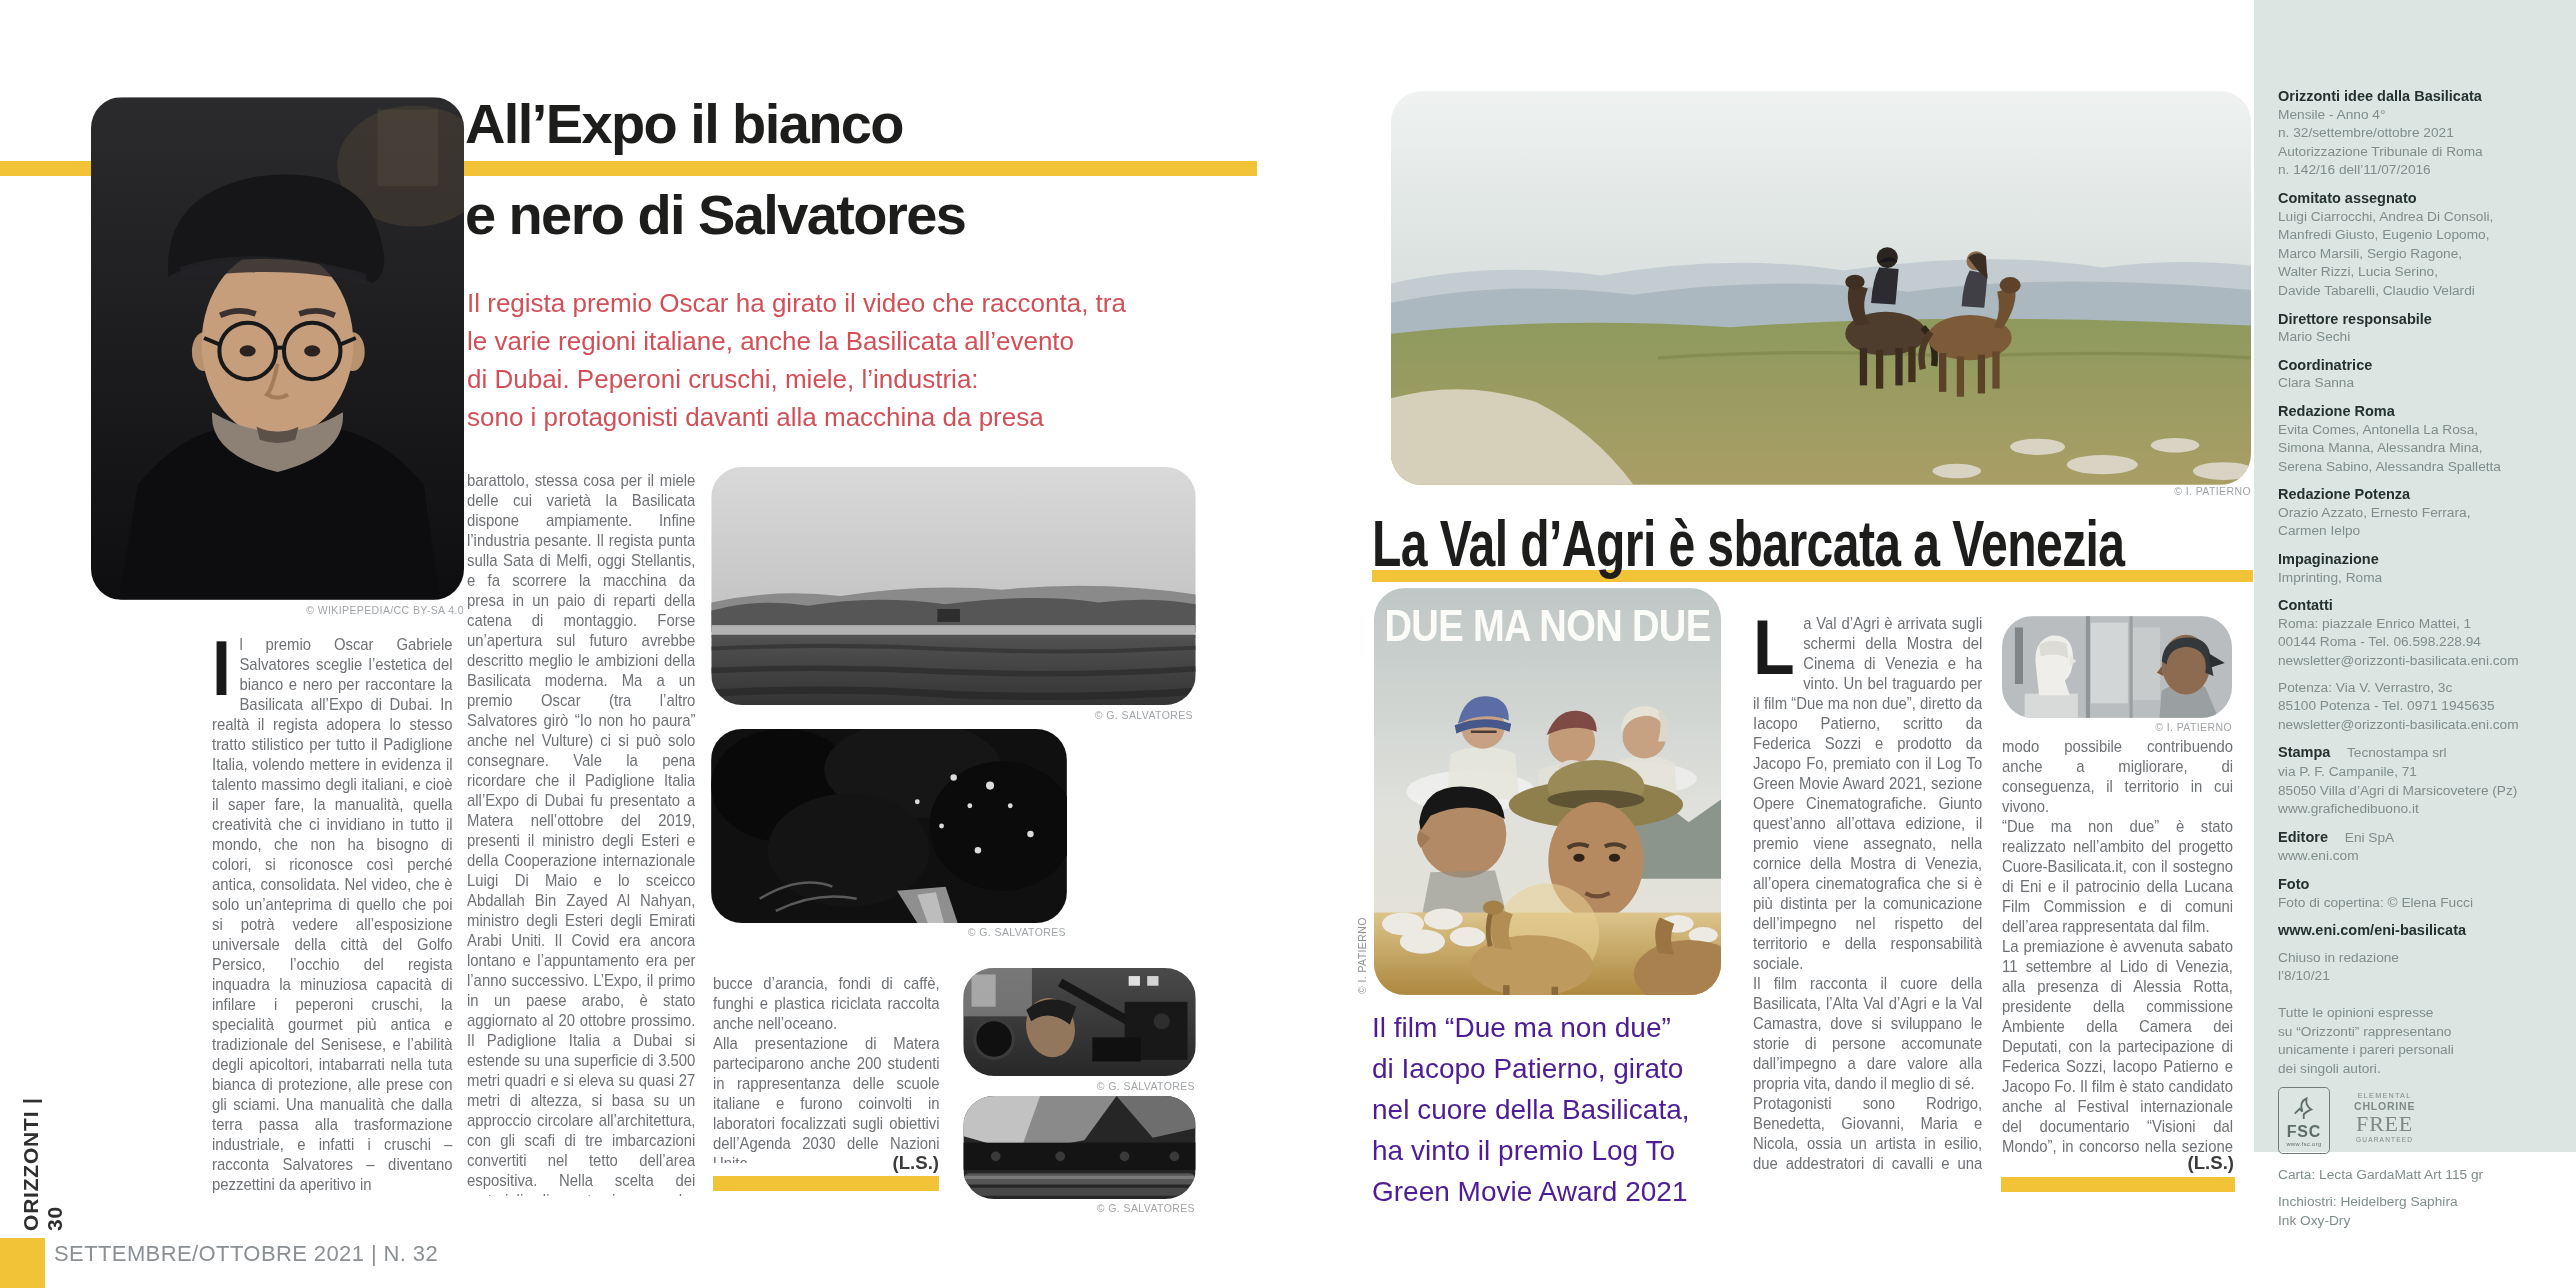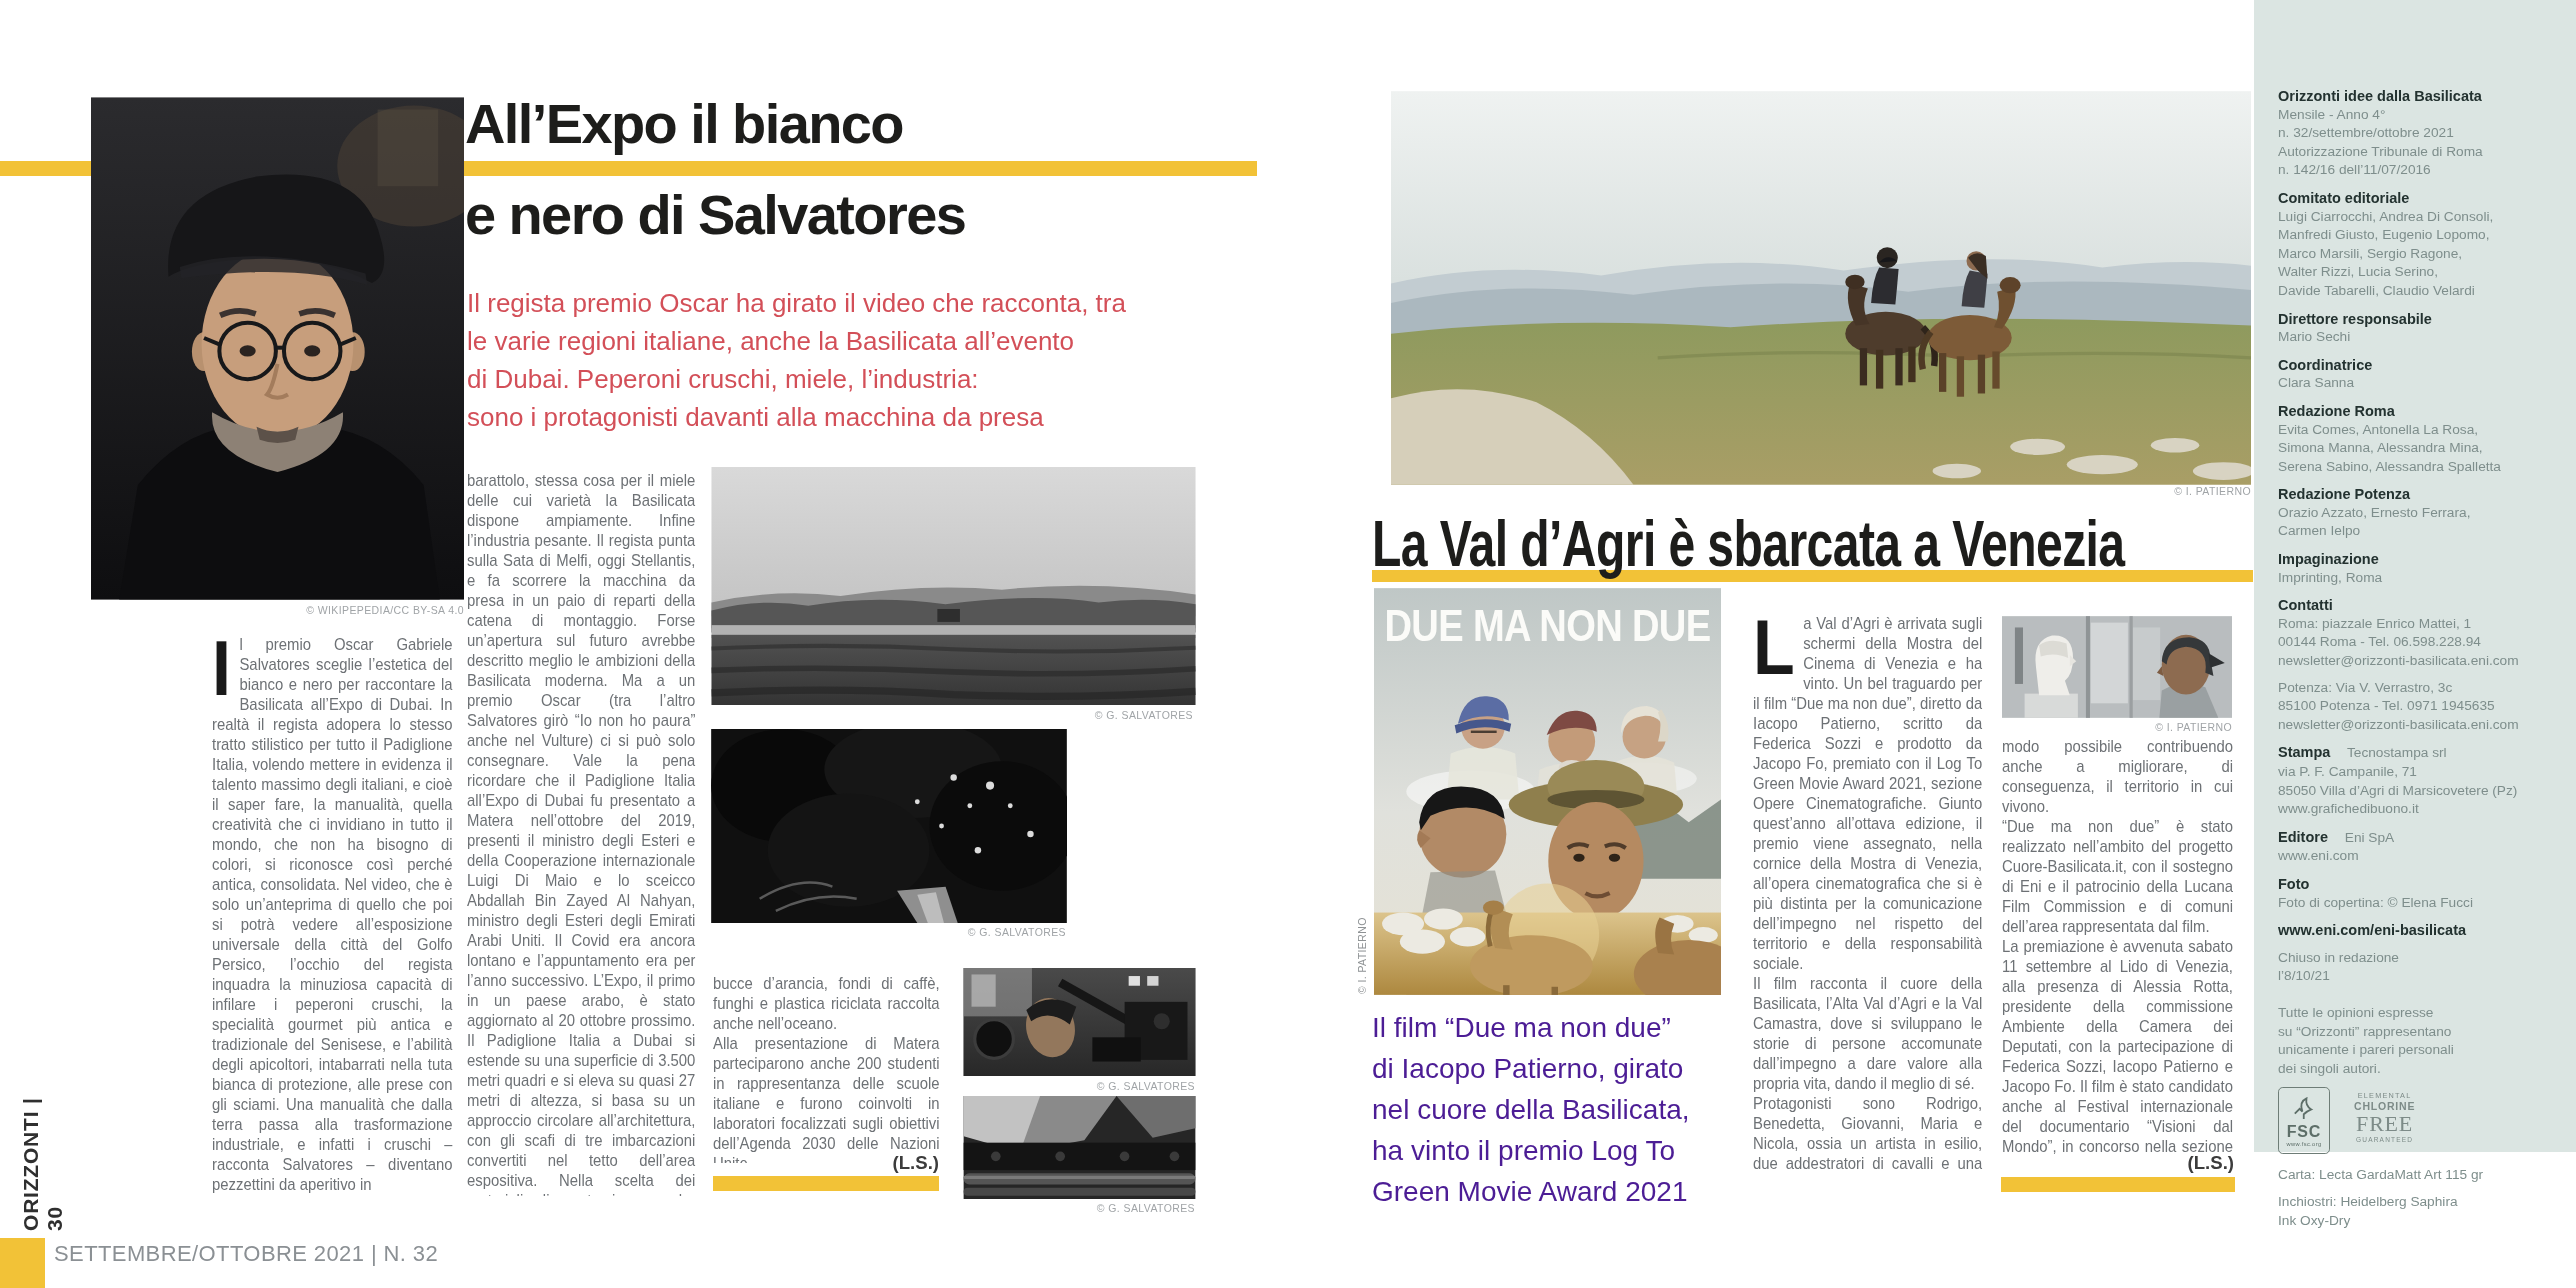--- a/index.html
+++ b/index.html
@@ -23,21 +23,21 @@
   .col p{margin:0;}
   .dropcap{float:left;font-weight:bold;color:#1a1a1a;font-size:78px;line-height:62px;
            margin:2.4px 9.7px 0 0;}
   .byline{position:absolute;font-weight:bold;color:#3c3c3c;font-size:18.6px;text-align:right;z-index:3;}
   
   .credit{position:absolute;color:#a0a4a7;font-size:10.5px;letter-spacing:0.4px;
           text-align:right;white-space:nowrap;z-index:4;}
   .vcredit{position:absolute;color:#8e9294;font-size:10.5px;letter-spacing:0.4px;white-space:nowrap;
            transform:rotate(-90deg);transform-origin:left top;z-index:4;}
   
-  .photo{position:absolute;overflow:hidden;z-index:2;}
+  .photo{position:absolute;overflow:hidden;z-index:2;border-radius:31px;}
   .photo svg{display:block;}
   
   .sidebar{position:absolute;left:2254px;top:0;width:322px;height:1152px;
            background:#dbe5e2;box-sizing:border-box;padding:87px 19.4px 0 24px;z-index:2;}
   .sec{margin-bottom:9px;}
   .sb-h{font-weight:bold;color:#233230;font-size:14.5px;line-height:18.6px;}
   .sb-in{color:#7e8e8c;font-size:13.7px;line-height:18.6px;padding-left:13px;}
   .sb-line{color:#7e8e8c;font-size:13.7px;line-height:18.6px;white-space:nowrap;}
   .sb-gap{margin-top:8px;}
   .logos{display:flex;align-items:flex-start;gap:24px;margin:4.8px 0 11.3px 0;}
@@ -393,21 +393,21 @@
 
   <div class="sidebar">
     <div class="sec">
       <div><span class="sb-h">Orizzonti idee dalla Basilicata</span></div>
       <div class="sb-line">Mensile - Anno 4°</div>
       <div class="sb-line">n. 32/settembre/ottobre 2021</div>
       <div class="sb-line">Autorizzazione Tribunale di Roma</div>
       <div class="sb-line">n. 142/16 dell’11/07/2016</div>
     </div>
     <div class="sec">
-      <div><span class="sb-h">Comitato editoriale</span></div>
+      <div><span class="sb-h">Comitato assegnato</span></div>
       <div class="sb-line">Luigi Ciarrocchi, Andrea Di Consoli,</div>
       <div class="sb-line">Manfredi Giusto, Eugenio Lopomo,</div>
       <div class="sb-line">Marco Marsili, Sergio Ragone,</div>
       <div class="sb-line">Walter Rizzi, Lucia Serino,</div>
       <div class="sb-line">Davide Tabarelli, Claudio Velardi</div>
     </div>
     <div class="sec">
       <div><span class="sb-h">Direttore responsabile</span></div>
       <div class="sb-line">Mario Sechi</div>
     </div>

